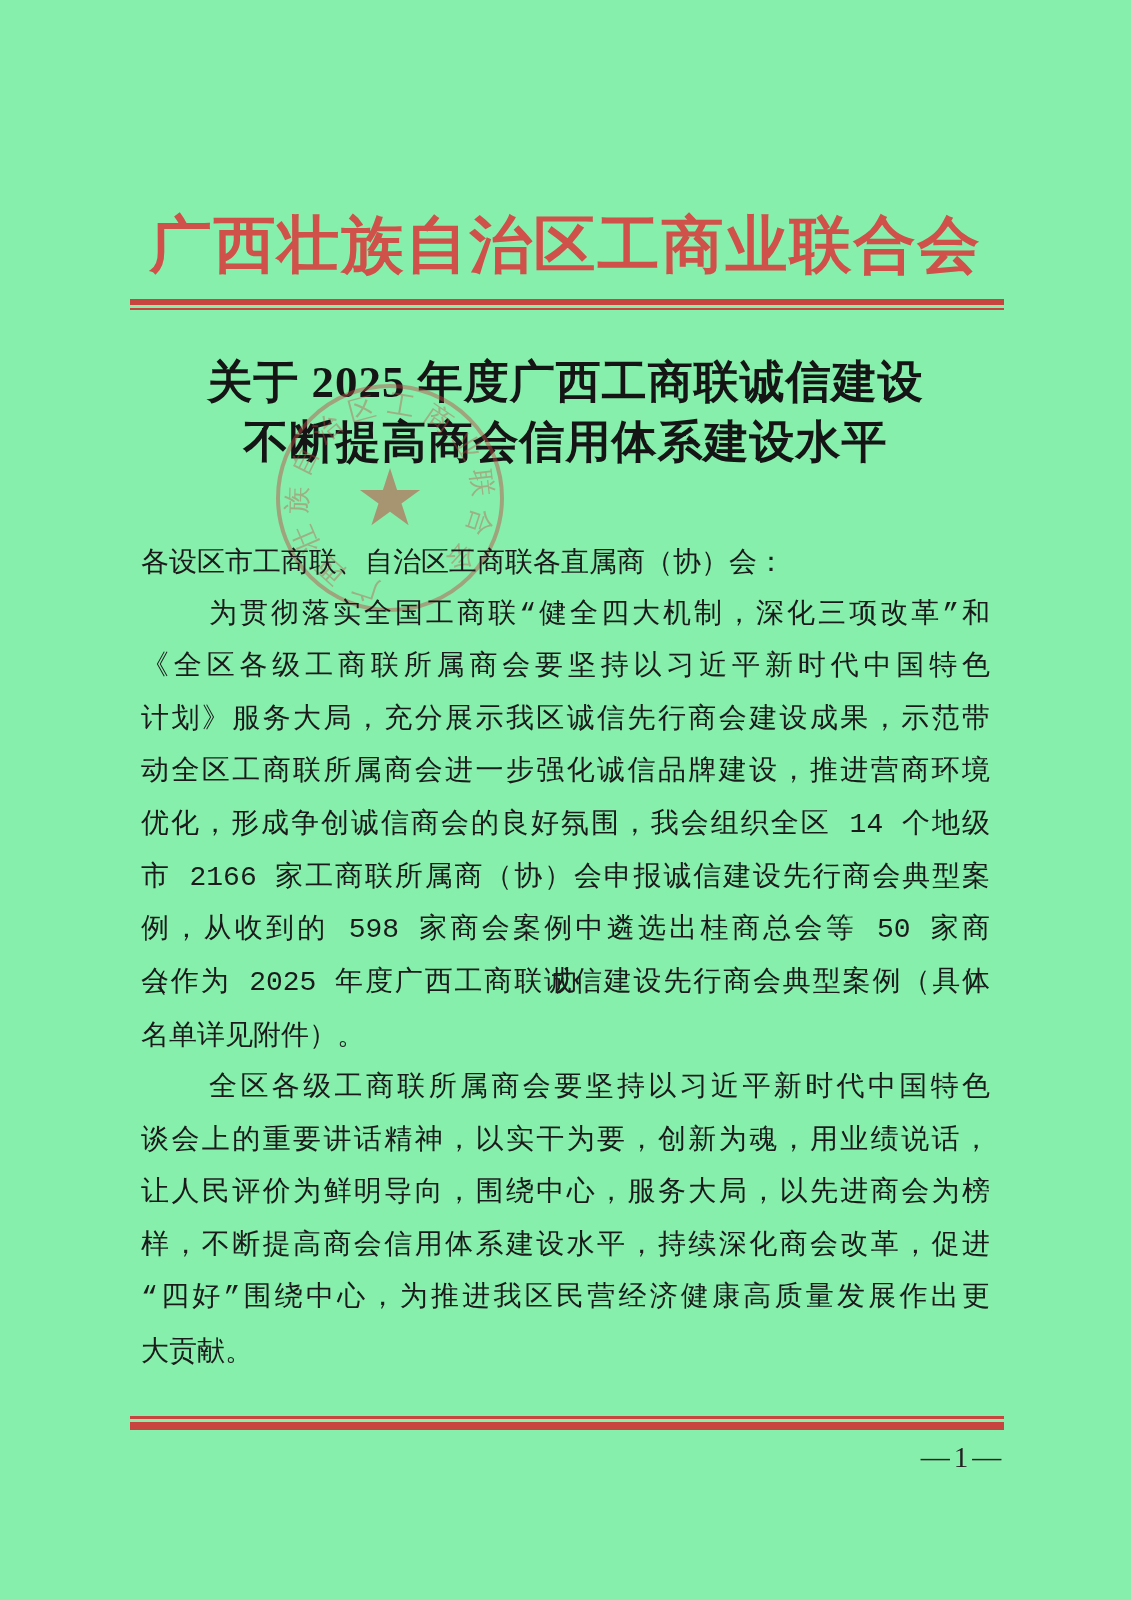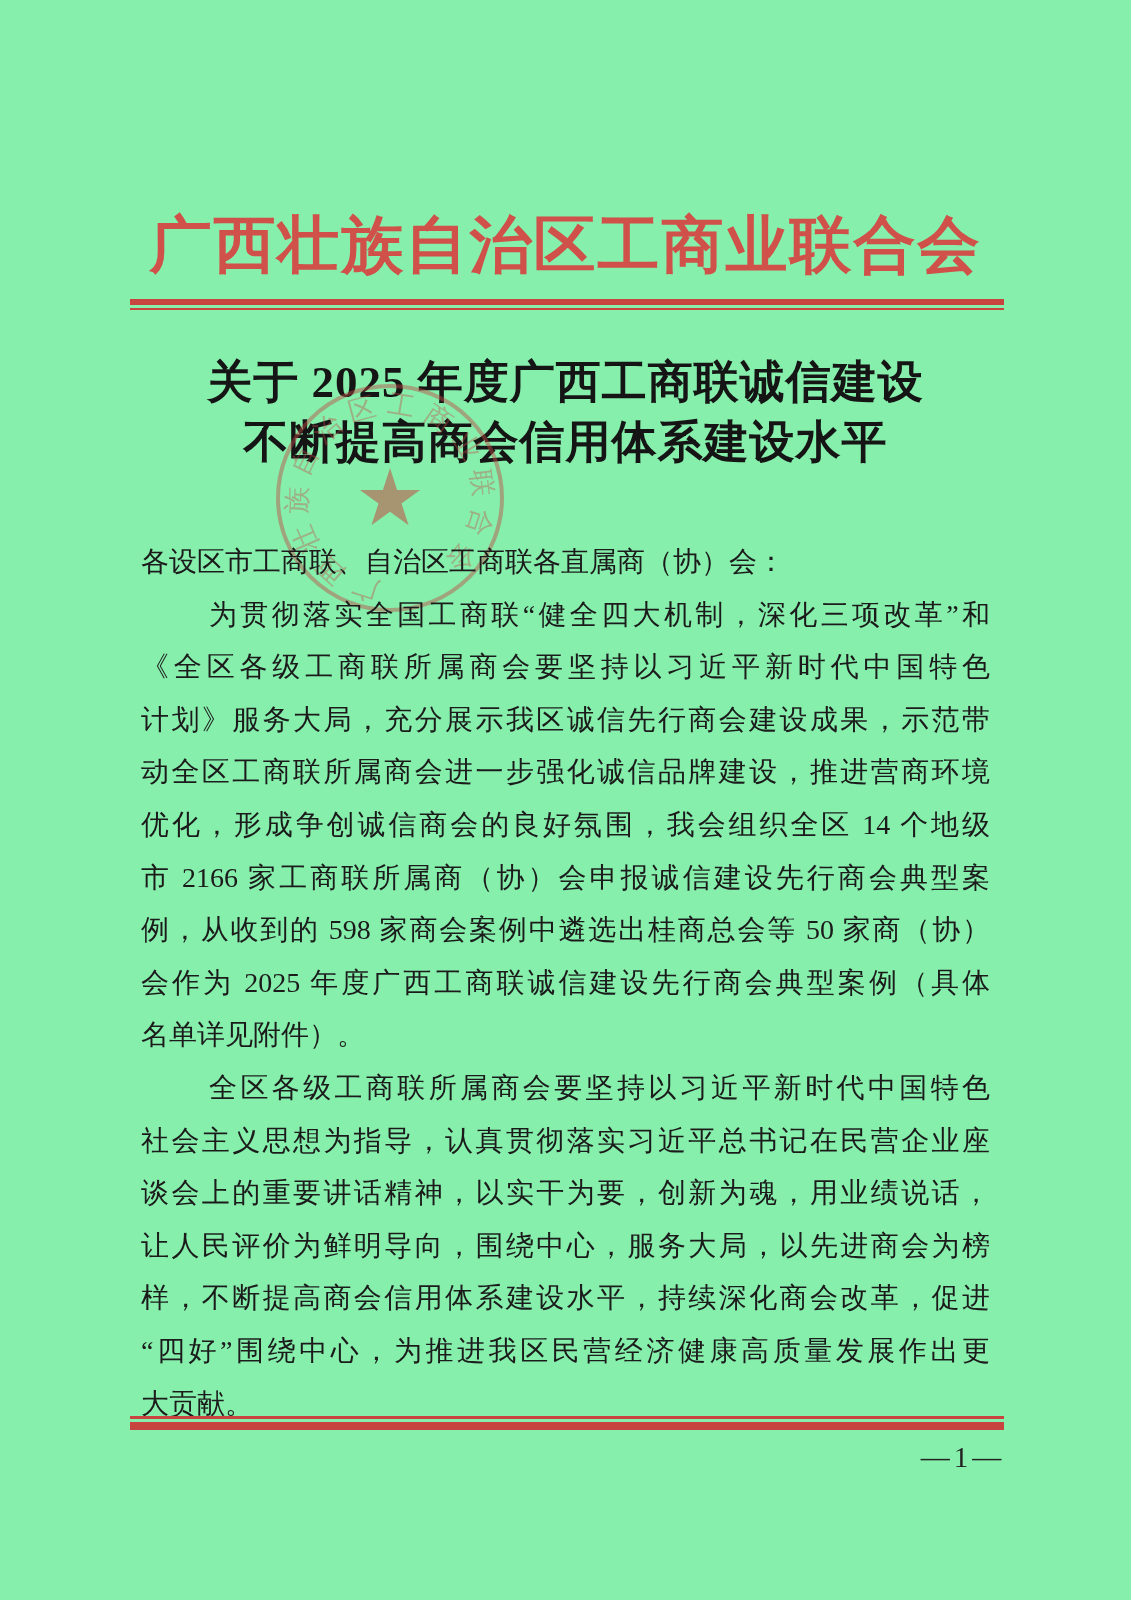--- a/index.html
+++ b/index.html
@@ -61,20 +61,21 @@
     width: 849px;
     font-size: 28px;
     line-height: 52.6px;
     color: #1b1b1b;
   }
   .body-line { height: 52.6px; white-space: nowrap; }
   .body-line.just {
     white-space: normal;
     text-align: justify;
     text-align-last: justify;
+    font-family: Liberation Mono, monospace;
   }
   .body-line.indent { text-indent: 68px; }
   .page-number {
     position: absolute;
     top: 1441px;
     left: 903px;
     width: 120px;
     text-align: center;
     font-size: 29px;
     letter-spacing: 4px;
@@ -115,21 +116,20 @@
     <div class="body-line just indent">为贯彻落实全国工商联“健全四大机制，深化三项改革”和</div>
     <div class="body-line just">《全区各级工商联所属商会要坚持以习近平新时代中国特色</div>
     <div class="body-line just">计划》服务大局，充分展示我区诚信先行商会建设成果，示范带</div>
     <div class="body-line just">动全区工商联所属商会进一步强化诚信品牌建设，推进营商环境</div>
     <div class="body-line just">优化，形成争创诚信商会的良好氛围，我会组织全区 14 个地级</div>
     <div class="body-line just">市 2166 家工商联所属商（协）会申报诚信建设先行商会典型案</div>
     <div class="body-line just">例，从收到的 598 家商会案例中遴选出桂商总会等 50 家商（协）</div>
     <div class="body-line just">会作为 2025 年度广西工商联诚信建设先行商会典型案例（具体</div>
     <div class="body-line">名单详见附件）。</div>
     <div class="body-line just indent">全区各级工商联所属商会要坚持以习近平新时代中国特色</div>
-    <div class="body-line just">社会主义思想为指导，认真贯彻落实习近平总书记在民营企业座</div>
     <div class="body-line just">谈会上的重要讲话精神，以实干为要，创新为魂，用业绩说话，</div>
     <div class="body-line just">让人民评价为鲜明导向，围绕中心，服务大局，以先进商会为榜</div>
     <div class="body-line just">样，不断提高商会信用体系建设水平，持续深化商会改革，促进</div>
     <div class="body-line just">“四好”围绕中心，为推进我区民营经济健康高质量发展作出更</div>
     <div class="body-line">大贡献。</div>
   </div>
 
   <div class="rule-bottom">
     <div class="rule-thin"></div>
     <div class="rule-thick"></div>

